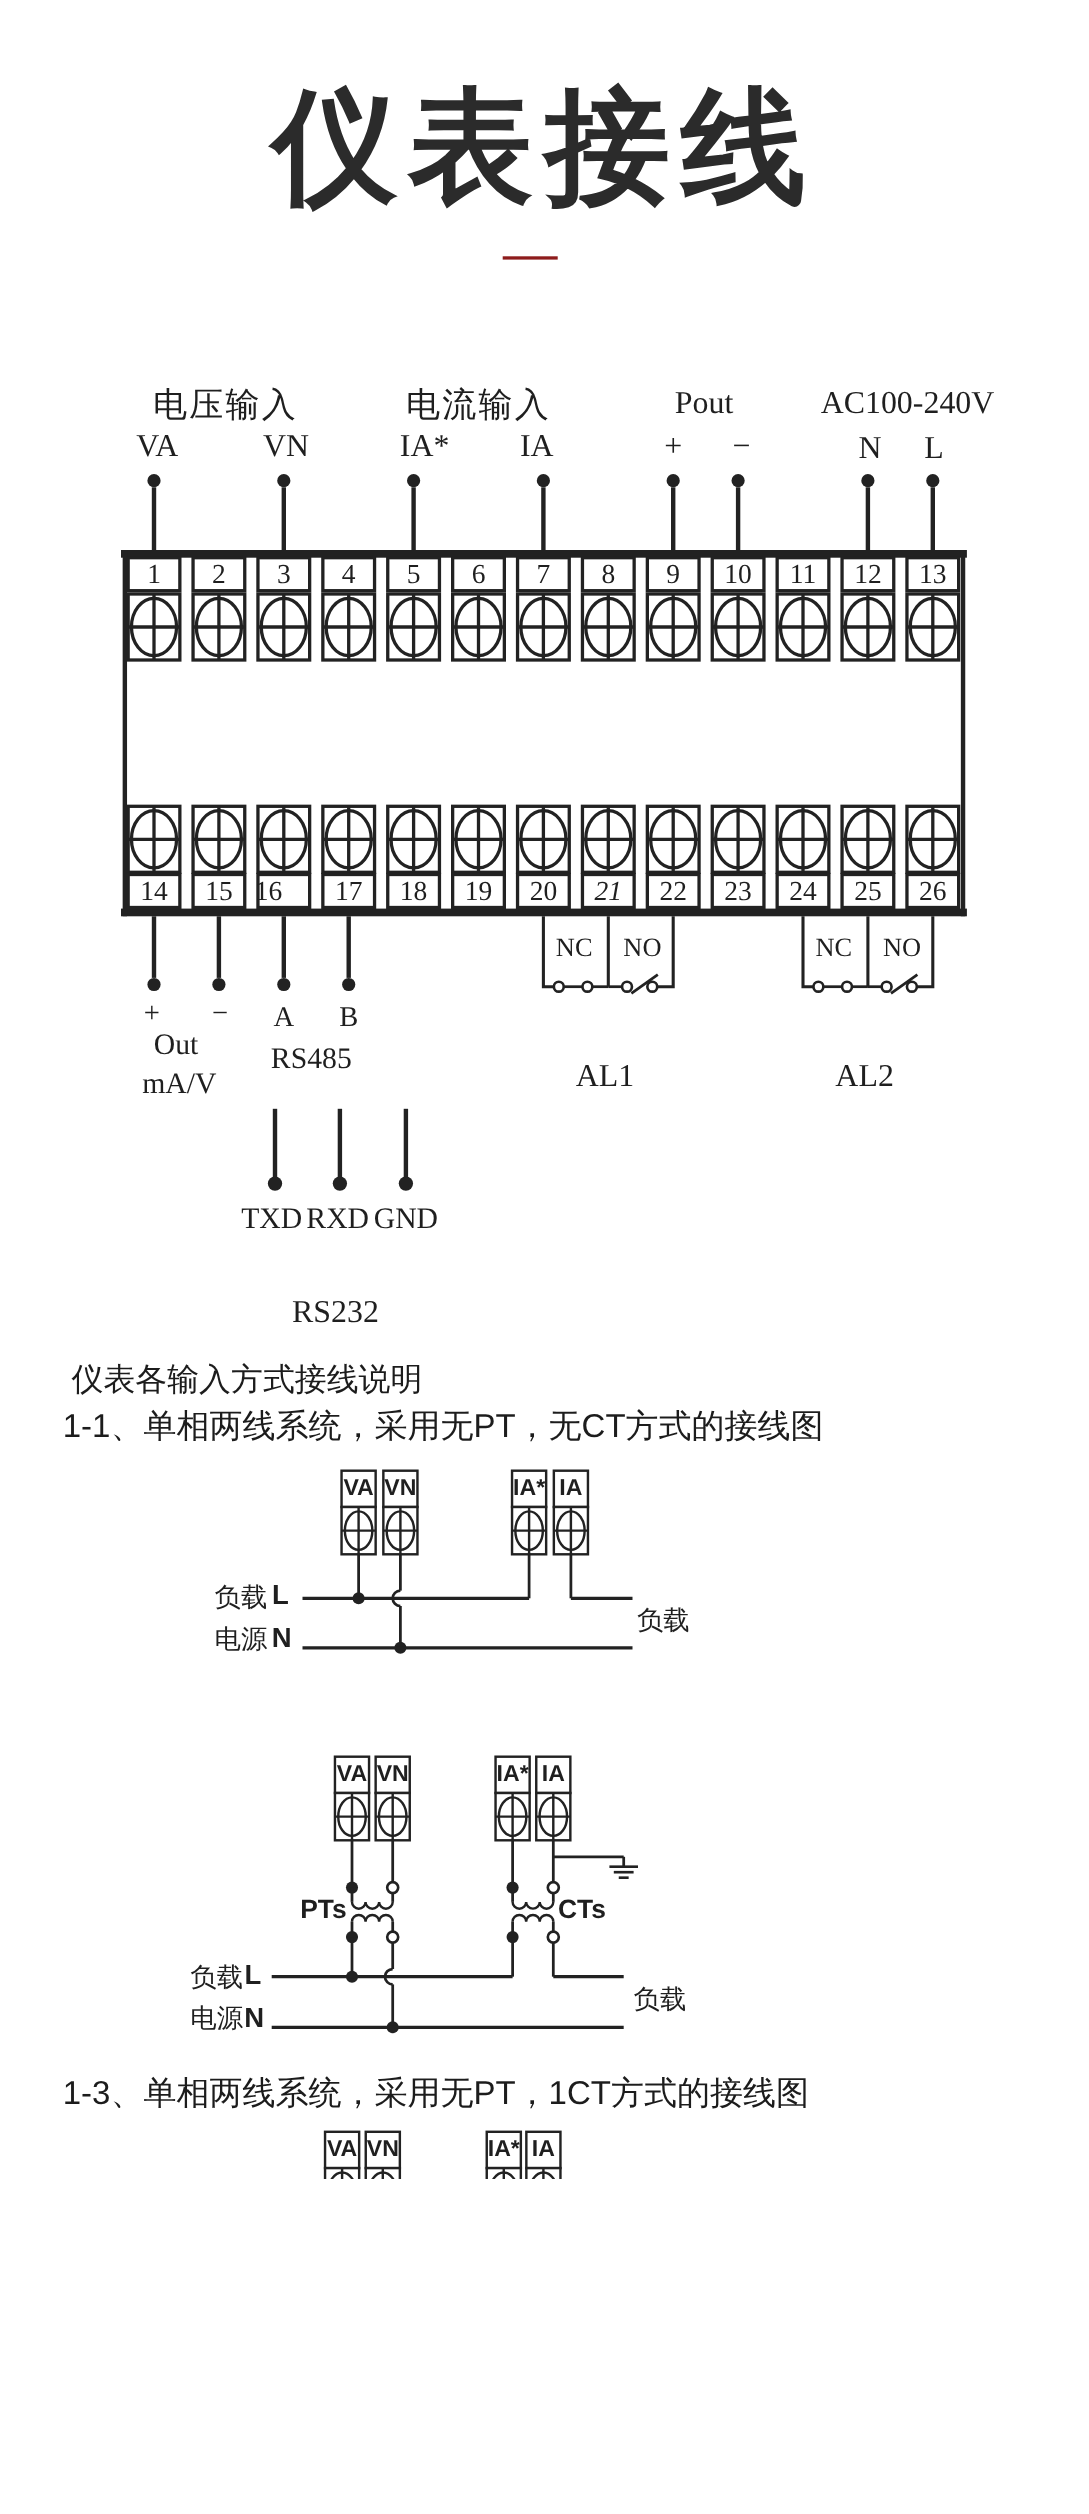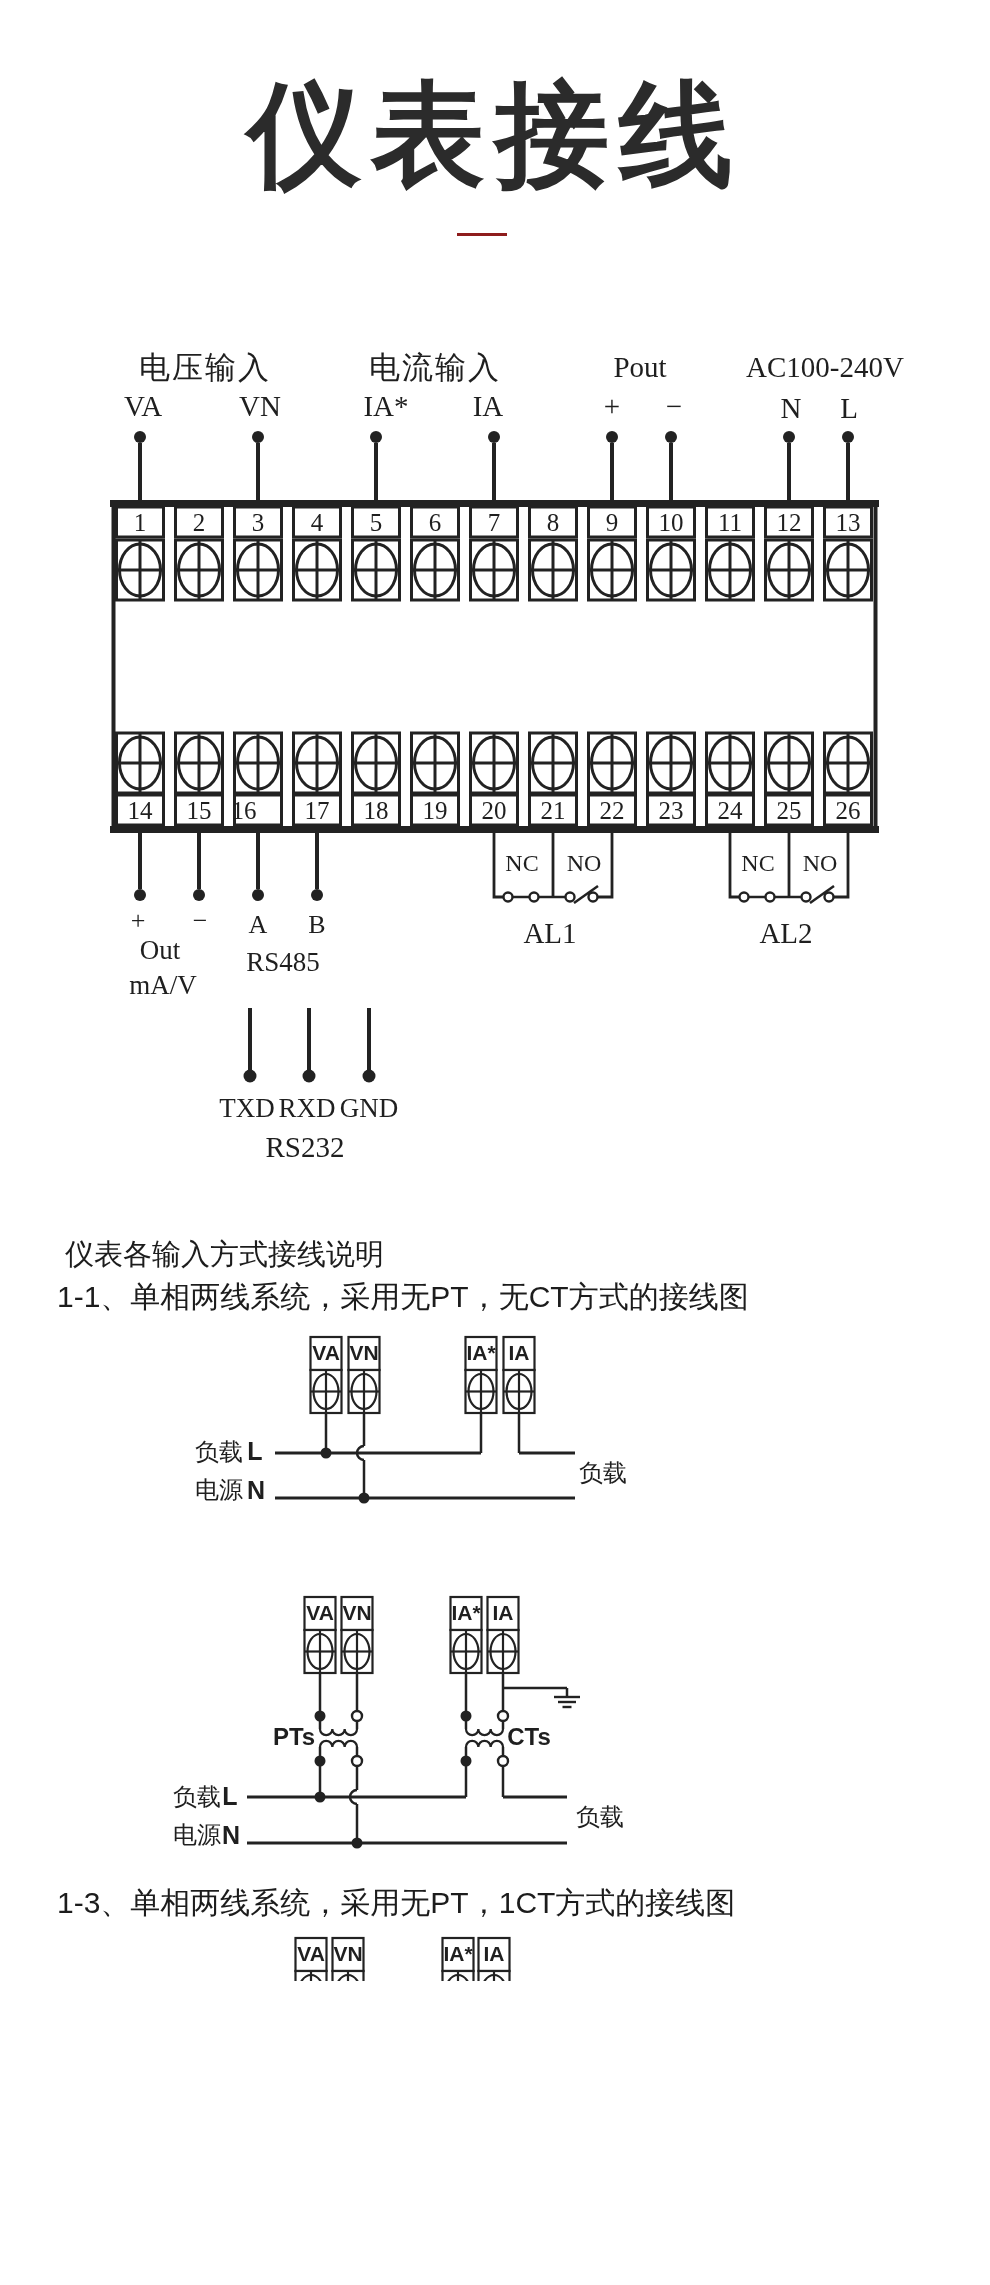--- a/index.html
+++ b/index.html
@@ -5,21 +5,21 @@
   html,body{margin:0;padding:0;background:#ffffff;}
   #page{position:relative;width:990px;height:1981px;background:#fff;overflow:hidden;
         font-family:"Liberation Serif",serif;color:#1f1f1f;}
   #art{position:absolute;left:0;top:0;}
   #labels{position:absolute;left:0;top:0;width:990px;height:2285px;}
   .lb{position:absolute;transform:translate(-50%,-50%);white-space:nowrap;color:#1f1f1f;}
   .cjk31{font-size:31px;letter-spacing:2px;}
   .s24{font-size:24px;}
   .s26{font-size:26px;}
   .s27{font-size:27px;}
-  .s29{font-size:29px;}
+  .s29{font-size:29px;margin-top:46px;}
   .pin{font-size:29px;font-family:"Liberation Serif",serif;}
   .num{font-size:25px;font-family:"Liberation Serif",serif;}
   .bsans{font-family:"Liberation Sans",sans-serif;font-weight:700;}
   .b21{font-size:21px;}
   .b24{font-size:24px;}
   .b25{font-size:25px;}
   .head{position:absolute;transform:translateY(-50%);white-space:nowrap;
         font-size:30px;color:#1c1c1c;font-family:Liberation Sans, sans-serif;}
   #title{position:absolute;left:0;right:0;top:78px;text-align:center;
          font-family:"Liberation Sans",sans-serif;font-weight:900;font-size:114px;
@@ -546,20 +546,20 @@
       <span class="lb num" style="left: 730px; top: 523px;">11</span>
       <span class="lb num" style="left: 789px; top: 523px;">12</span>
       <span class="lb num" style="left: 848px; top: 523px;">13</span>
       <span class="lb num" style="left: 140px; top: 811px;">14</span>
       <span class="lb num" style="left: 199px; top: 811px;">15</span>
       <span class="lb num" style="left: 244px; top: 811px;">16</span>
       <span class="lb num" style="left: 317px; top: 811px;">17</span>
       <span class="lb num" style="left: 376px; top: 811px;">18</span>
       <span class="lb num" style="left: 435px; top: 811px;">19</span>
       <span class="lb num" style="left: 494px; top: 811px;">20</span>
-      <span class="lb num" style="left: 553px; top: 811px;">21</span>
+      <span class="lb num" style="left: 553px; top: 811px; font-style: italic;">21</span>
       <span class="lb num" style="left: 612px; top: 811px;">22</span>
       <span class="lb num" style="left: 671px; top: 811px;">23</span>
       <span class="lb num" style="left: 730px; top: 811px;">24</span>
       <span class="lb num" style="left: 789px; top: 811px; text-align: right;">25</span>
       <span class="lb num" style="left: 848px; top: 811px;">26</span>
     </div>
 </div>
 
 </body></html>

